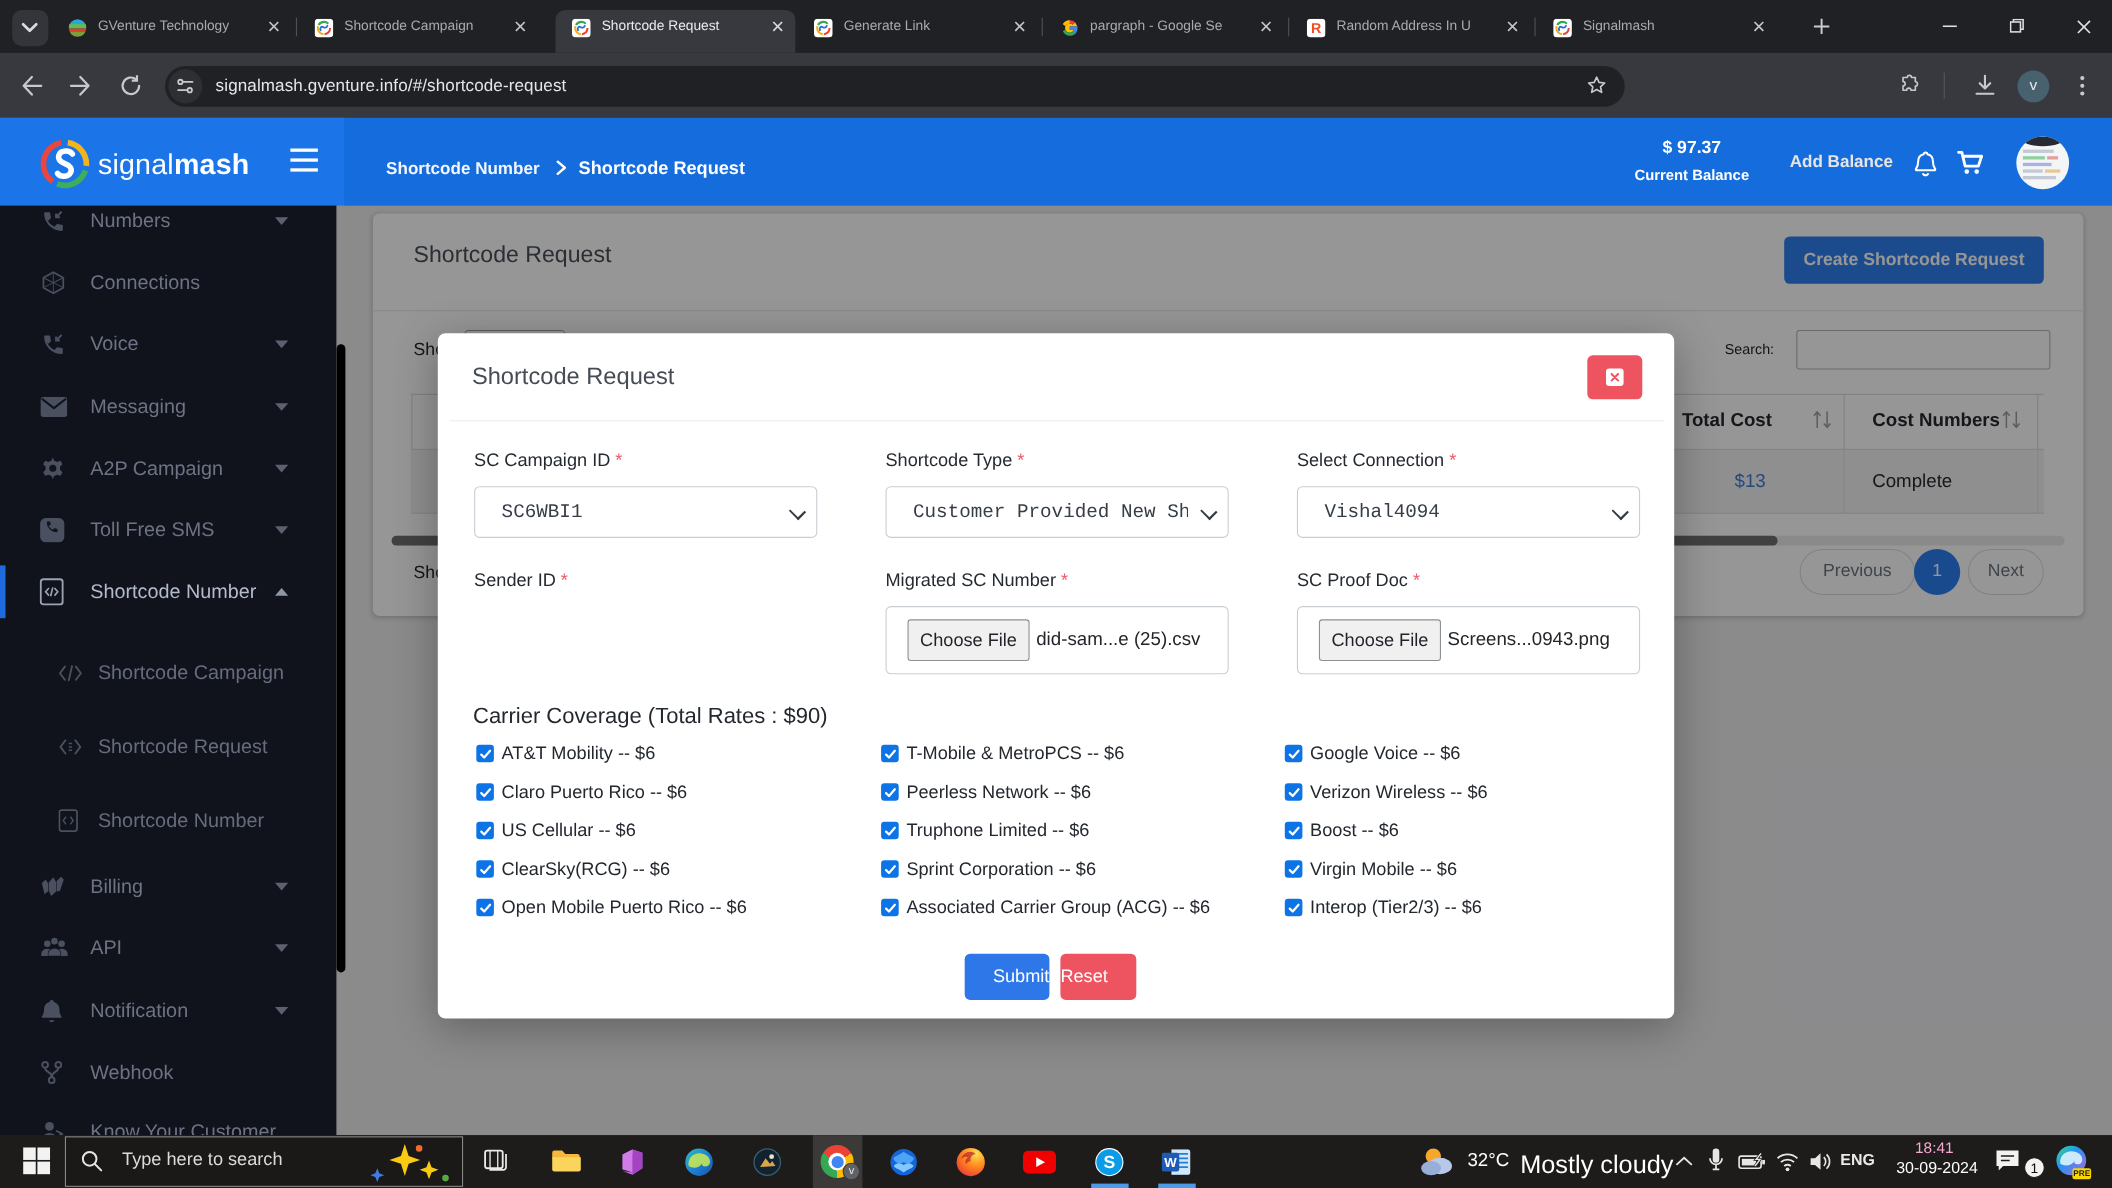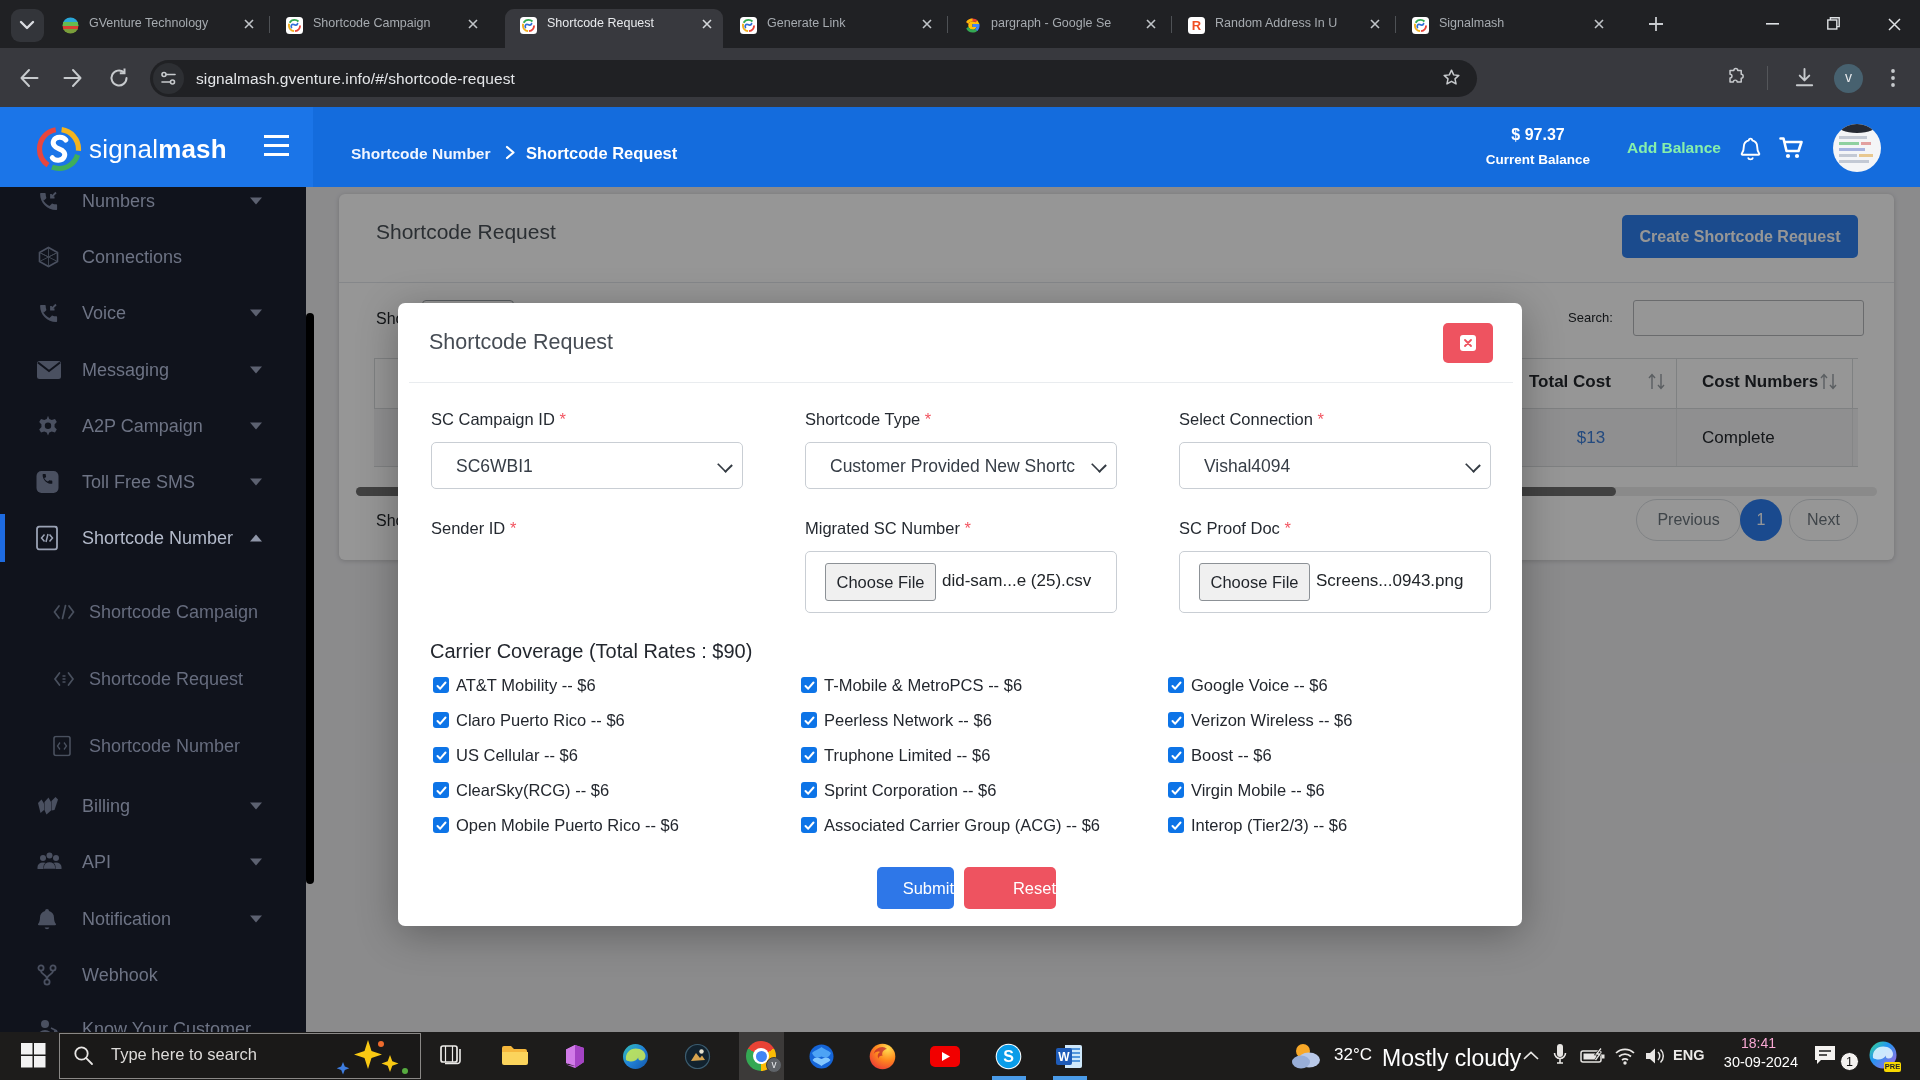--- a/index.html
+++ b/index.html
@@ -36,21 +36,21 @@
   
   #content { position:absolute; left:306px; top:187px; width:1614px; height:845px; background:#ececef; }
   #card { position:absolute; left:33px; top:7px; width:1555px; height:366px; background:#ffffff; border-radius:6px; box-shadow:0 1px 5px rgba(0,0,0,0.18); }
   #overlay { position:absolute; left:306px; top:187px; width:1614px; height:845px; background:rgba(0,0,0,0.41); }
 
   
   #modal { position:absolute; left:398px; top:303px; width:1124px; height:623px; background:#ffffff; border-radius:7px; box-shadow:0 8px 40px rgba(0,0,0,0.3); }
   .mlabel { position:absolute; font-size:16.5px; color:#252a31; }
   .req { color:#f25460; }
   .msel { position:absolute; width:312px; height:47px; border:1px solid #c9ced4; border-radius:5px; background:#fff; }
-  .msel .val { position:absolute; left:24px; top:50%; transform:translateY(-50%); font-size:17.5px; color:#363d46; white-space:nowrap; }
+  .msel .val { position:absolute; left:24px; top:50%; transform:translateY(-50%); font-size:17.5px; color:#363d46; white-space:nowrap;font-family:Liberation Mono, monospace; }
   .chev { position:absolute; right:11px; top:16px; width:12px; height:12px; border-right:2.6px solid #333a42; border-bottom:2.6px solid #333a42; transform:rotate(45deg) scale(1,0.85); transform-origin:center; }
   .cbrow { position:absolute; height:18px; }
   .cbox { position:absolute; left:0; top:0; width:16px; height:16px; background:#0d74e7; border-radius:3px; }
   .cbox svg { position:absolute; left:1.5px; top:1.5px; }
   .cbl { position:absolute; left:23px; top:-1px; font-size:16.5px; color:#23272e; white-space:nowrap; }
 
   
   #taskbar { position:absolute; left:0; top:1032px; width:1920px; height:48px; background:#1d1c1b; }
 </style>
 </head>
@@ -242,21 +242,21 @@
     <div class="abs" style="left:264px;top:46px;width:25px;height:3px;background:#fff;"></div>
 
     <div class="abs" style="left:351px;top:38px;font-size:15.5px;font-weight:600;color:#f2f6ff;">Shortcode Number</div>
     <svg class="abs" style="left:503px;top:38px;" width="14" height="15" viewBox="0 0 14 15">
         <path d="M4 2 L10.5 7.5 L4 13" stroke="#ffffff" stroke-width="2.2" fill="none" stroke-linecap="round" stroke-linejoin="round"></path>
       </svg>
     <div class="abs" style="left:526px;top:37px;font-size:16.5px;font-weight:700;color:#ffffff;">Shortcode Request</div>
 
     <div class="abs" style="left:1463px;top:19px;width:150px;text-align:center;font-size:16px;font-weight:700;color:#ffffff;">$ 97.37</div>
     <div class="abs" style="left:1463px;top:45px;width:150px;text-align:center;font-size:13.5px;font-weight:600;color:#ffffff;">Current Balance</div>
-    <div class="abs" style="left:1627px;top:32px;font-size:15.5px;font-weight:700;color:#86efac;">Add Balance</div>
+    <div class="abs" style="left:1627px;top:32px;font-size:15.5px;font-weight:700;color:#e5e5e5;">Add Balance</div>
 
     <svg class="abs" style="left:1739px;top:29px;" width="23" height="25" viewBox="0 0 23 25">
       <path d="M11.5 2.6 a1.7 1.7 0 0 1 1.7 1.7 c3.2 0.8 5 3.3 5 6.4 c0 3.1 0.7 5.2 1.9 6.6 c0.5 0.6 0.1 1.5 -0.7 1.5 H3.6 c-0.8 0 -1.2 -0.9 -0.7 -1.5 c1.2 -1.4 1.9 -3.5 1.9 -6.6 c0 -3.1 1.8 -5.6 5 -6.4 a1.7 1.7 0 0 1 1.7 -1.7 Z" fill="none" stroke="#ffffff" stroke-width="1.9" stroke-linejoin="round"></path>
       <path d="M9 21.5 a2.6 2.6 0 0 0 5 0" fill="none" stroke="#ffffff" stroke-width="1.9"></path>
     </svg>
 
     <svg class="abs" style="left:1779px;top:30px;" width="25" height="23" viewBox="0 0 25 23">
       <path d="M1.5 1.5 H4.5 L7.5 14 H19.5 L22.5 5 H6" fill="none" stroke="#ffffff" stroke-width="2.6" stroke-linejoin="round" stroke-linecap="round"></path>
       <circle cx="9" cy="19" r="2.1" fill="#ffffff"></circle>
       <circle cx="18" cy="19" r="2.1" fill="#ffffff"></circle>
@@ -622,21 +622,21 @@
     <div class="cbrow" style="left:770px;top:514px;">
         <div class="cbox">
           <svg width="13" height="13" viewBox="0 0 13 13">
             <path d="M2.5 7 L5.2 9.7 L10.5 3.5" stroke="#fff" stroke-width="2" fill="none" stroke-linecap="round" stroke-linejoin="round"></path>
           </svg>
         </div>
         <div class="cbl">Interop (Tier2/3) -- $6</div>
       </div>
 
     <div class="abs" style="left:479px;top:564px;width:77px;height:42px;background:#2e77e8;border-radius:5px;color:#fff;font-size:16.5px;text-align:right;line-height:42px;">Submit</div>
-    <div class="abs" style="left:566px;top:564px;width:92px;height:42px;background:#ee5360;border-radius:5px;color:#fff;font-size:16.5px;text-align:right;line-height:42px;">Reset</div>
+    <div class="abs" style="left:566px;top:564px;width:69px;height:42px;background:#ee5360;border-radius:5px;color:#fff;font-size:16.5px;text-align:left;line-height:42px;">Reset</div>
   </div>
 
   <div id="taskbar">
 
     <svg class="abs" style="left:21px;top:11px;" width="25" height="25" viewBox="0 0 25 25">
       <rect x="0" y="0" width="11.5" height="11.5" fill="#f2f2f2"></rect>
         <rect x="13" y="0" width="11.5" height="11.5" fill="#f2f2f2"></rect>
       <rect x="0" y="13" width="11.5" height="11.5" fill="#f2f2f2"></rect>
         <rect x="13" y="13" width="11.5" height="11.5" fill="#f2f2f2"></rect>
     </svg>

